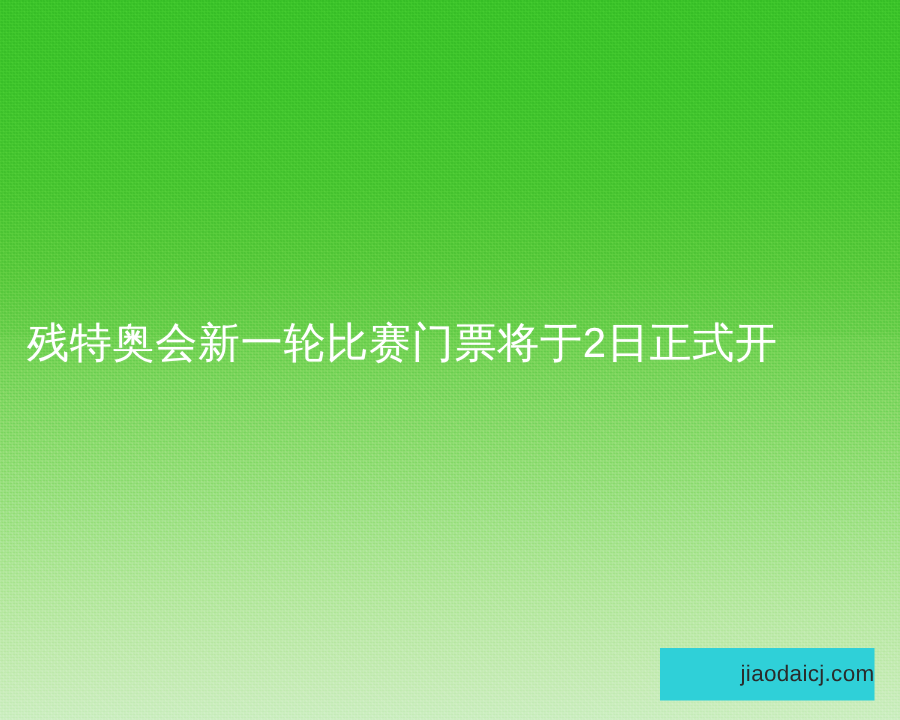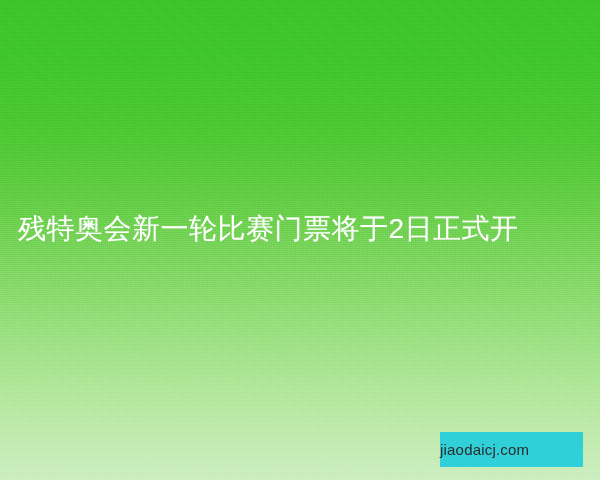--- a/index.html
+++ b/index.html
@@ -75,21 +75,21 @@
   #watermark {
     position: absolute;
     left: 440px;
     top: 432px;
     width: 143px;
     height: 35px;
     background: #2fd0d8;
     color: #2b2b2b;
     font-size: 15px;
     line-height: 35px;
-    text-align: left;
+    text-align: right;
     letter-spacing: 0.2px;
   }
 </style>
 </head>
 <body>
 
 <div id="poster">
 
   <div id="noise"></div>
 

